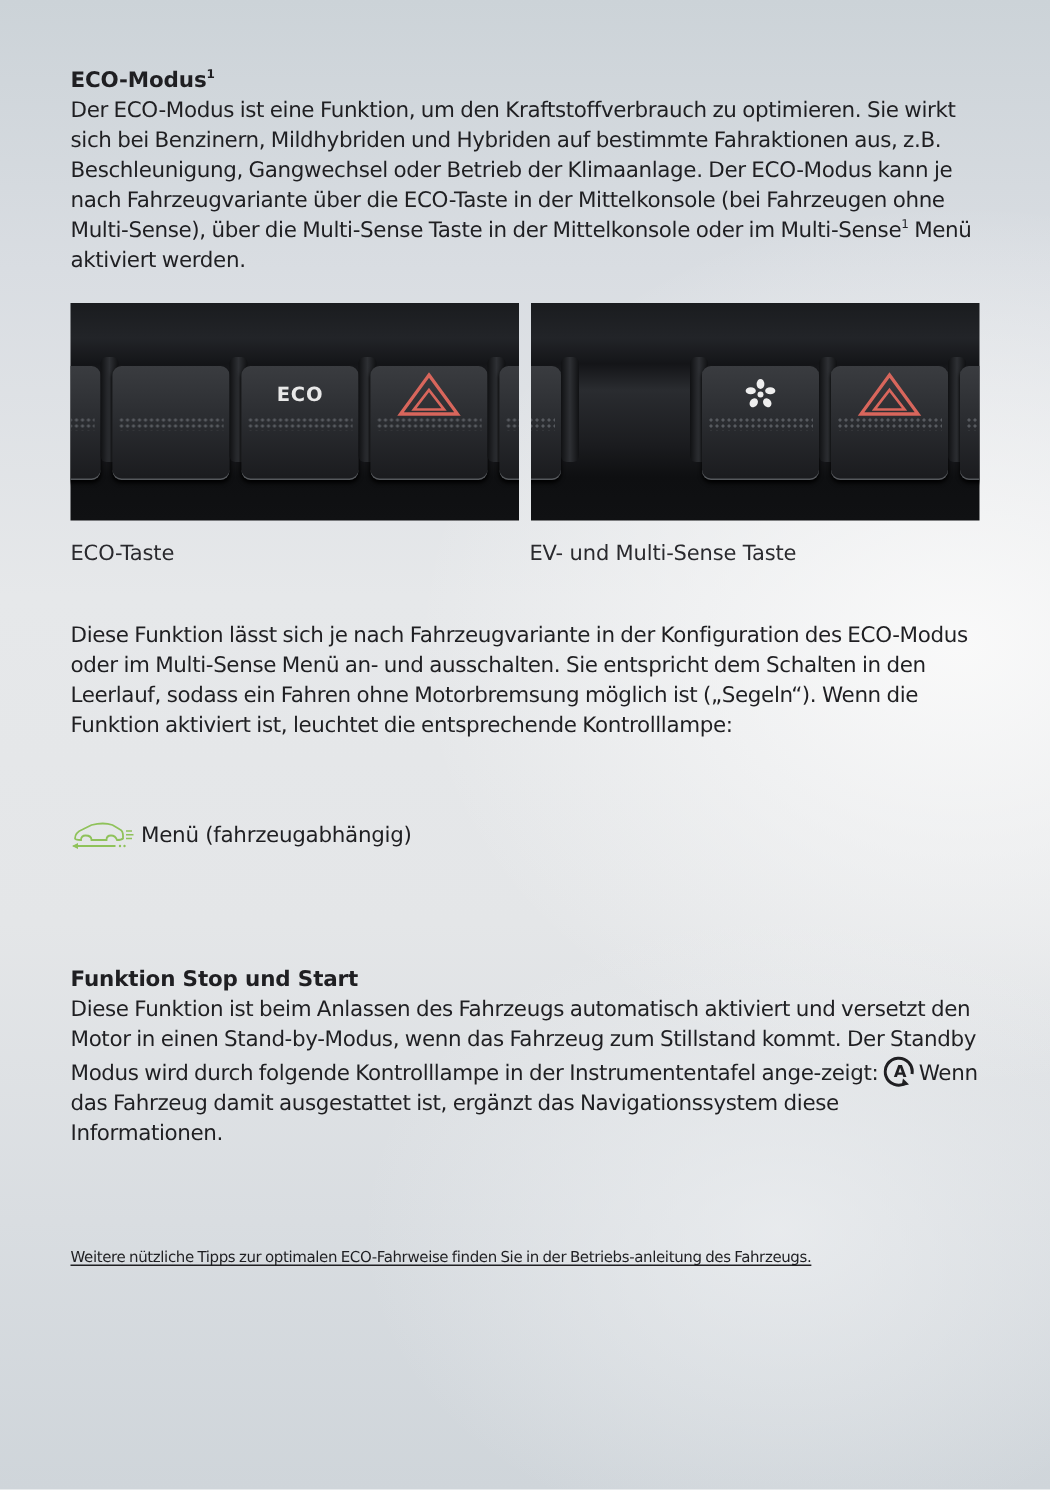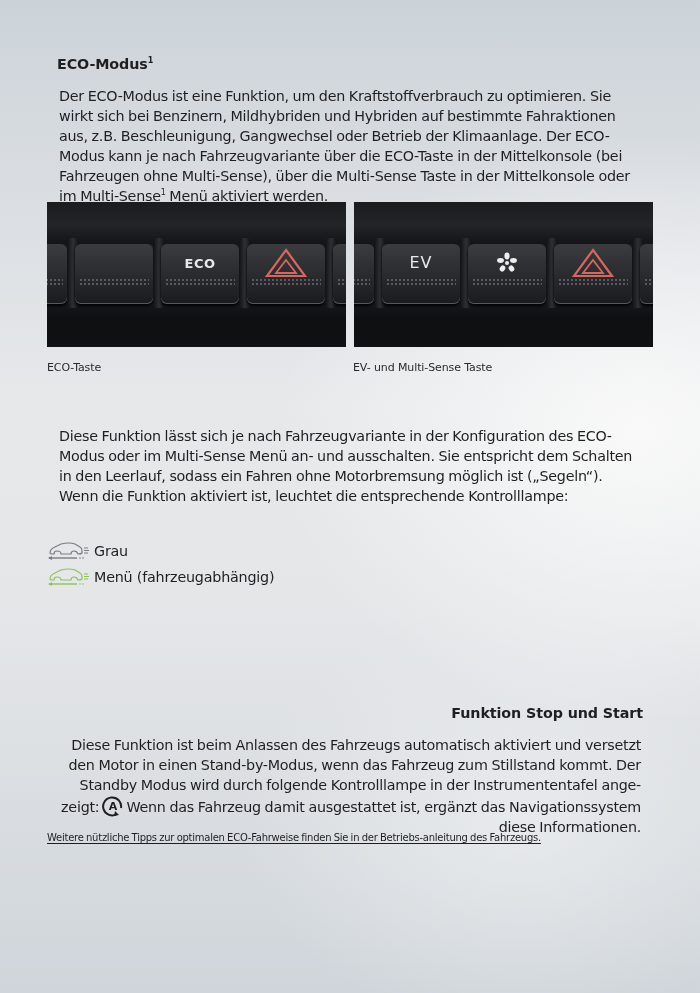--- a/index.html
+++ b/index.html
@@ -7,53 +7,53 @@
     width: 700px; height: 993px; overflow: hidden; position: relative;
     font-family: "DejaVu Sans", "Liberation Sans", sans-serif;
     color: #1f1f22;
     background:
       radial-gradient(ellipse 520px 420px at 640px 430px, rgba(250,250,250,0.95), rgba(250,250,250,0) 70%),
       radial-gradient(ellipse 400px 300px at 520px 820px, rgba(238,240,242,0.7), rgba(238,240,242,0) 70%),
       linear-gradient(180deg, #ccd3d8 0%, #d9dde2 18%, #e6e8ea 40%, #e4e6e8 62%, #d9dde1 82%, #cfd5da 100%);
   }
   .page { position: absolute; left: 47px; top: 0; width: 610px; }
   .section-title {
-    font-weight: bold; font-size: 14.3px; line-height: 20px; margin: 10px;
+    font-weight: bold; font-size: 14.3px; line-height: 20px; margin: 0;
     letter-spacing: -0.1px;
   }
   sup { font-size: 8px; vertical-align: 6px; line-height: 0; }
   .para {
-    font-size: 14.3px; line-height: 20px; margin: 12px; letter-spacing: -0.25px;
+    font-size: 14.3px; line-height: 20px; margin: 0; letter-spacing: -0.25px;
     word-spacing: -0.5px;
   }
   .images { position: absolute; top: 202px; left: 0; width: 606px; height: 145px; }
   .img {
     position: absolute; top: 0; width: 299px; height: 145px; overflow: hidden;
     background: linear-gradient(180deg, #1a1c1f 0%, #222428 16%, #141518 28%, #2a2c30 40%, #1b1c1f 65%, #0e0f11 80%, #101113 100%);
   }
   .img.left { left: 0; }
   .img.right { left: 307px; }
   .btn {
-    position: absolute; top: 42px; width: 78px; height: 60px; border-radius: 6px;
+    position: absolute; top: 42px; width: 78px; height: 76px; border-radius: 6px;
     background: linear-gradient(180deg, #3a3c40 0%, #2b2d31 45%, #1a1b1e 100%);
     box-shadow: 0 -1px 0 #55585c inset, 0 2px 3px #000;
   }
   .btn .grille {
     position: absolute; left: 4px; right: 4px; top: 34px; height: 9px;
     background-image: radial-gradient(circle, #575a5f 0.9px, transparent 1.2px);
     background-size: 4px 4px;
   }
   .btn .lbl {
     position: absolute; left: 0; right: 0; top: 12px; text-align: center;
     color: #e8e8e8; font-size: 13px; font-weight: bold; letter-spacing: 0.5px;
     font-family: "DejaVu Sans", sans-serif;
   }
   .btn .lbl.ev { font-weight: normal; font-size: 16px; top: 9px; letter-spacing: 1px; }
   .divider { position: absolute; top: 36px; width: 12px; height: 70px; background: linear-gradient(90deg, #101113, #2e3034, #101113); border-radius: 4px; }
-  .caption { position: absolute; top: 361px; font-size: 11px; letter-spacing: -0.1px; color: #2a2a2e; }
+  .caption { position: absolute; top: 361px; font-size: 14px; letter-spacing: -0.1px; color: #2a2a2e; }
   .caption.left { left: 0; }
   .caption.right { left: 306px; }
   .icon-row { display: flex; align-items: center; font-size: 14.3px; line-height: 20px; letter-spacing: -0.2px; }
   .icon-row svg { margin-right: 1px; }
   .link { text-decoration: underline; text-underline-offset: 2px; color: #1f1f22; font-size: 10px; line-height: 20px; letter-spacing: -0.25px; word-spacing: -0.5px; }
   .footnote { position: absolute; top: 958px; font-size: 11px; color: #2a2a2e; margin-top: 35px; }
   .footnote b { font-weight: bold; }
   .inline-icon { display: inline-block; vertical-align: -5px; margin: 0 2px 0 3px; }
 </style>
 </head>
@@ -92,24 +92,20 @@
       <div class="btn" style="left:286px;">
           <div class="grille"></div>
         </div>
     </div>
 
     <div class="img right">
       <div class="btn" style="left:-58px;">
           <div class="grille"></div>
         </div>
       <div class="divider" style="left:20px;"></div>
-      <div class="btn" style="left:28px;">
-        <div class="lbl ev">EV</div>
-        <div class="grille"></div>
-      </div>
       <div class="divider" style="left:106px;"></div>
       <div class="btn" style="left:114px;">
         <svg width="26" height="22" viewBox="0 0 26 22" style="position:absolute; left:26px; top:8px;">
           <circle cx="13" cy="11" r="2" fill="#eee"></circle>
           <ellipse cx="13" cy="4" rx="2.6" ry="3.4" fill="#eee"></ellipse>
           <ellipse cx="19.5" cy="8.5" rx="3.4" ry="2.4" fill="#eee"></ellipse>
           <ellipse cx="17.5" cy="16.5" rx="2.6" ry="3.2" fill="#eee" transform="rotate(-35 17.5 16.5)"></ellipse>
           <ellipse cx="8.5" cy="16.5" rx="2.6" ry="3.2" fill="#eee" transform="rotate(35 8.5 16.5)"></ellipse>
           <ellipse cx="6.5" cy="8.5" rx="3.4" ry="2.4" fill="#eee"></ellipse>
         </svg>
@@ -132,52 +128,39 @@
 
   <div class="caption left">ECO-Taste</div>
   <div class="caption right">EV- und Multi-Sense Taste</div>
 
   <div style="position:absolute; top:414px; left:0; width:606px;">
     <p class="para">Diese Funktion lässt sich je nach Fahrzeugvariante in der Konfiguration des ECO-Modus oder im Multi-Sense Menü an- und ausschalten. Sie entspricht dem Schalten in den Leerlauf, sodass ein Fahren ohne Motorbremsung möglich ist („Segeln“). Wenn die Funktion aktiviert ist, leuchtet die entsprechende Kontrolllampe:</p>
   </div>
 
   <div style="position:absolute; top:541px; left:0; width:606px;">
     <div>
-      <div class="icon-row">
-        <svg width="46" height="20" viewBox="0 0 46 20">
-          <path d="M3,12 Q3,8 8,6 L14,3 Q22,1 28,3 L33,6 Q35,7 35,10 L35,12 Q34,13 31,13 Q30,10 27,10 Q24,10 24,13 L14,13 Q14,10 10,10 Q7,10 7,13 Q3,13 3,12 Z" fill="none" stroke="#7a7c80" stroke-width="1.2"></path>
-          <line x1="37" y1="7" x2="41" y2="7" stroke="#7a7c80" stroke-width="1"></line>
-          <line x1="37" y1="9.5" x2="42" y2="9.5" stroke="#7a7c80" stroke-width="1"></line>
-          <line x1="37" y1="12" x2="41" y2="12" stroke="#7a7c80" stroke-width="1"></line>
-          <line x1="2" y1="17" x2="30" y2="17" stroke="#7a7c80" stroke-width="1.4"></line>
-          <polygon points="1,17 5,15 5,19" fill="#7a7c80"></polygon>
-          <circle cx="33" cy="17" r="0.8" fill="#7a7c80"></circle>
-            <circle cx="36" cy="17" r="0.8" fill="#7a7c80"></circle>
-        </svg>
-        <span>Grau</span>
-      </div>
     </div>
     <div style="margin-top:6px;">
       <div class="icon-row">
         <svg width="46" height="20" viewBox="0 0 46 20">
           <path d="M3,12 Q3,8 8,6 L14,3 Q22,1 28,3 L33,6 Q35,7 35,10 L35,12 Q34,13 31,13 Q30,10 27,10 Q24,10 24,13 L14,13 Q14,10 10,10 Q7,10 7,13 Q3,13 3,12 Z" fill="none" stroke="#8fc25a" stroke-width="1.2"></path>
           <line x1="37" y1="7" x2="41" y2="7" stroke="#8fc25a" stroke-width="1"></line>
           <line x1="37" y1="9.5" x2="42" y2="9.5" stroke="#8fc25a" stroke-width="1"></line>
           <line x1="37" y1="12" x2="41" y2="12" stroke="#8fc25a" stroke-width="1"></line>
           <line x1="2" y1="17" x2="30" y2="17" stroke="#8fc25a" stroke-width="1.4"></line>
           <polygon points="1,17 5,15 5,19" fill="#8fc25a"></polygon>
           <circle cx="33" cy="17" r="0.8" fill="#8fc25a"></circle>
             <circle cx="36" cy="17" r="0.8" fill="#8fc25a"></circle>
         </svg>
         <span>Menü (fahrzeugabhängig)</span>
       </div>
     </div>
   </div>
 
-  <div style="position:absolute; top:693px; left:0; width:606px;text-align:right;">
+  <div style="position:absolute; top:643px; left:0; width:606px;">
     <p class="section-title">Funktion Stop und Start</p>
     <p class="para"><span>Diese Funktion ist beim Anlassen des Fahrzeugs automatisch aktiviert und versetzt den Motor in einen Stand-by-Modus, wenn das Fahrzeug zum Stillstand kommt. Der Standby Modus wird durch folgende Kontrolllampe in der Instrumententafel ange-zeigt:</span><svg class="inline-icon" width="22" height="22" viewBox="0 0 22 22">
         <path d="M15,19 A9,9 0 1 1 19,13" fill="none" stroke="#1f1f22" stroke-width="2"></path>
         <polygon points="13,16 17,20 12,21" fill="#1f1f22"></polygon>
         <text x="11" y="15" text-anchor="middle" font-size="11" font-weight="bold" fill="#1f1f22" font-family="DejaVu Sans, sans-serif">A</text>
       </svg><span>Wenn das Fahrzeug damit ausgestattet ist, ergänzt das Navigationssystem diese Informationen.</span></p>
   </div>
 
   <div style="position:absolute; top:826px; left:0; width:590px;">
     <a class="link" href="#">Weitere nützliche Tipps zur optimalen ECO-Fahrweise finden Sie in der Betriebs-anleitung des Fahrzeugs.</a>

